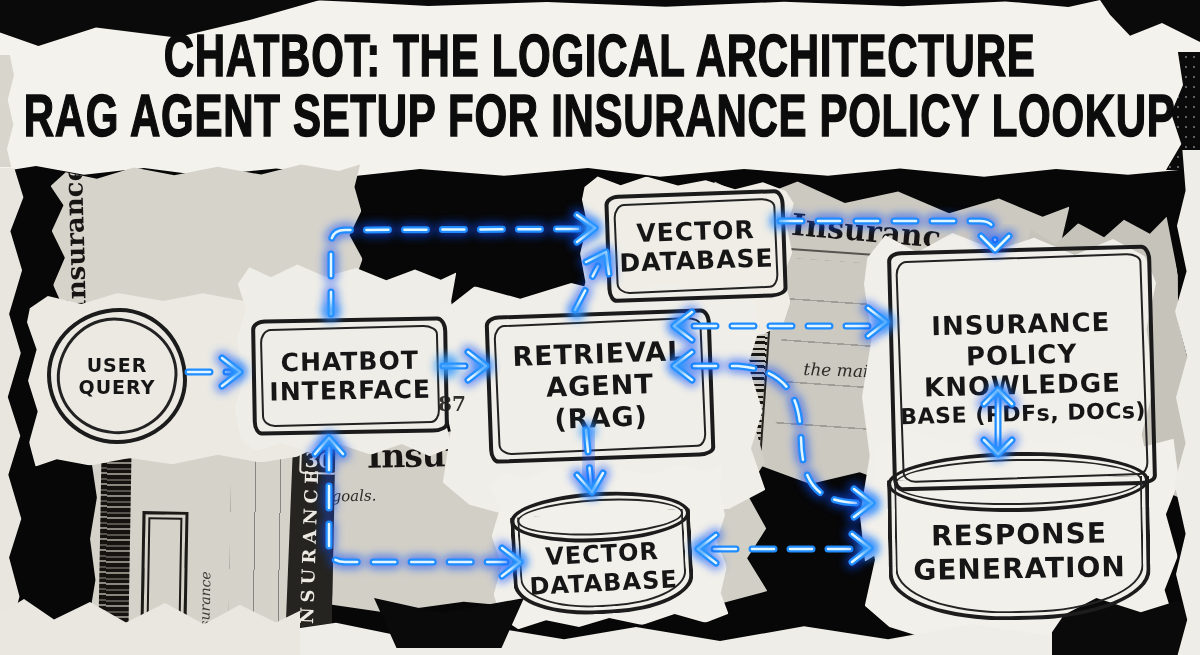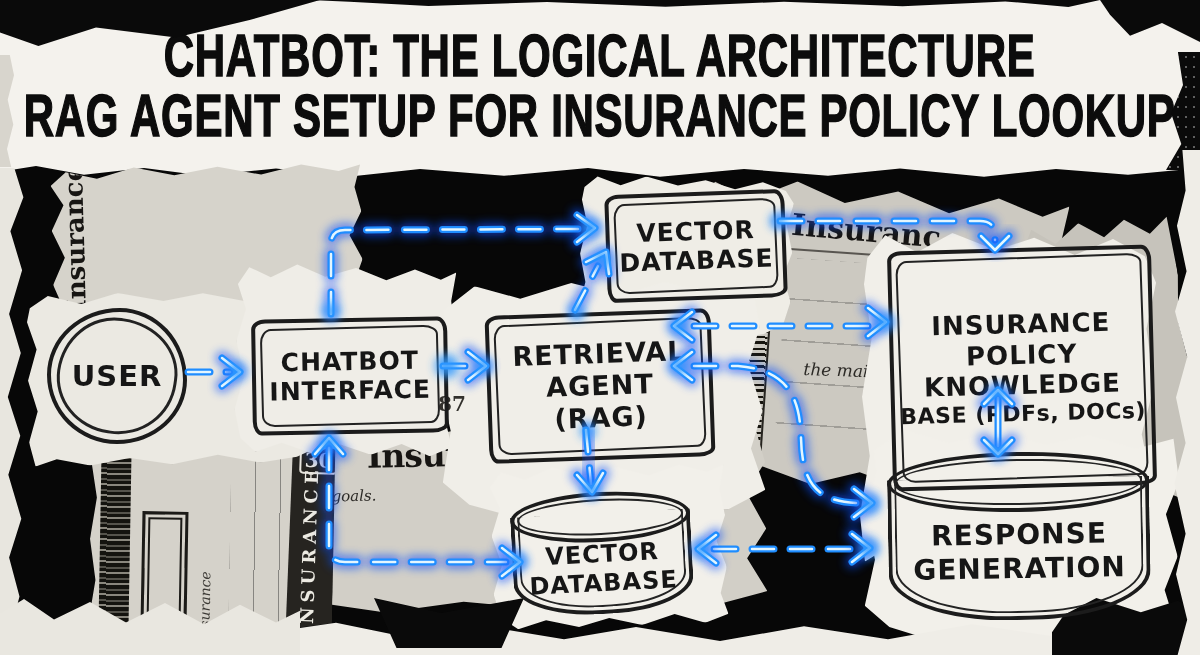--- a/index.html
+++ b/index.html
@@ -125,22 +125,23 @@
 
   <span class="serif-black" style="position:absolute;left:438px;top:392px;font-size:20px;z-index:11;color:#33312d;">87</span>
 
   <div class="abs speckle" style="left:0;top:620px;width:1200px;height:35px;background:#efede7;z-index:12;clip-path:polygon(0 40%,4% 10%,9% 45%,15% 5%,22% 38%,28% 8%,34% 50%,40% 15%,47% 55%,53% 20%,60% 60%,67% 18%,74% 55%,81% 12%,88% 48%,94% 10%,100% 35%,100% 100%,0 100%);"></div>
   <div class="abs speckle" style="left:0;top:596px;width:300px;height:59px;background:#e9e7e0;z-index:12;clip-path:polygon(0 30%,8% 5%,18% 40%,30% 10%,42% 45%,55% 12%,68% 48%,80% 15%,92% 45%,100% 25%,100% 100%,0 100%);"></div>
   <div class="abs blk" style="left:1052px;top:598px;width:148px;height:57px;z-index:13;clip-path:polygon(8% 30%,30% 0,60% 25%,85% 5%,100% 20%,100% 100%,0 100%,0 60%);"></div>
   <div class="abs blk" style="left:374px;top:598px;width:150px;height:50px;z-index:13;clip-path:polygon(0 0,45% 30%,100% 0,85% 100%,15% 100%);"></div>
   <div class="abs speckle" style="left:1168px;top:150px;width:32px;height:505px;background:#efede7;z-index:14;clip-path:polygon(45% 0,100% 0,100% 100%,30% 100%,60% 93%,25% 84%,55% 76%,20% 66%,55% 58%,25% 49%,60% 41%,22% 32%,58% 24%,28% 15%,55% 8%);"></div>
 
   <div class="node sketch-circle" style="left:47px;top:308px;width:132px;height:128px;">
-    <div class="lbl" style="font-size:29px;">
+    <div class="lbl" style="font-size:19px;">
       <span style="display:block;">USER</span>
+      <span style="display:block;">QUERY</span>
     </div>
   </div>
 
   <div class="node sketch" style="left:252px;top:318px;width:188px;height:108px;transform:rotate(-1deg);">
     <div class="lbl" style="font-size:25px;">
       <span style="display:block;">CHATBOT</span>
       <span style="display:block;">INTERFACE</span>
     </div>
   </div>
 

